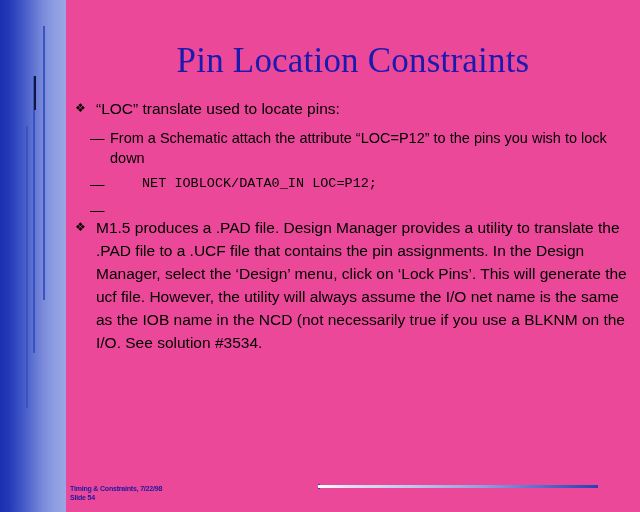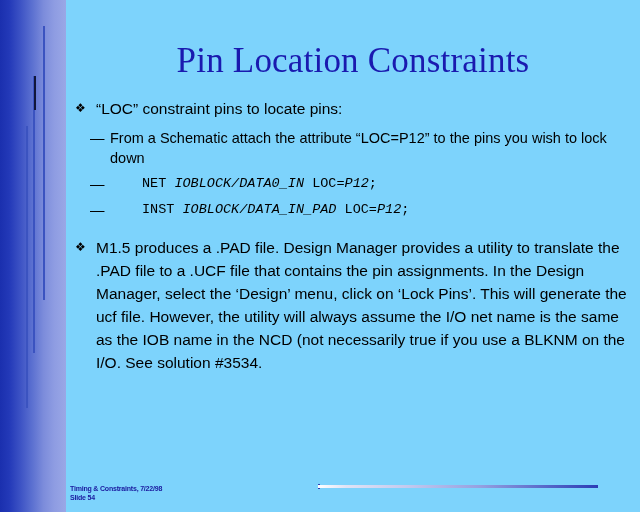--- a/index.html
+++ b/index.html
@@ -12,21 +12,21 @@
     background: #ffffff;
     font-family: "Liberation Sans", sans-serif;
     overflow: hidden;
     position: relative;
   }
   #slide {
     position: absolute;
     inset: 0;
     width: 640px;
     height: 512px;
-    background: #7dd3fc;
+    background: #ec4899;
     overflow: hidden;
   }
 
   
   .left-band {
     position: absolute;
     left: 0;
     top: 0;
     width: 66px;
     height: 512px;
@@ -106,21 +106,20 @@
 
   .code {
     font-family: "Liberation Mono", "DejaVu Sans Mono", monospace;
     font-size: 13.5px;
     line-height: 20px;
     padding-left: 70px;
     white-space: pre;
     color: #000000;
   }
   .code .ital {
-    font-style: italic;
   }
 
   .para2 {
     position: relative;
     padding-left: 24px;
     font-size: 15.5px;
     line-height: 23px;
     color: #000000;
   }
   .para2 > .bullet {
@@ -182,21 +181,21 @@
     <div class="band-line l2-dark"></div>
     <div class="band-line l3"></div>
   </div>
 
   <div class="title">Pin Location Constraints</div>
 
   <div class="content">
 
     <div class="lvl1">
       <span class="bullet">❖</span>
-      <span>“LOC”  constraint pins to locate pins:</span>
+      <span>“LOC”  translate used to locate pins:</span>
     </div>
 
     <div class="spacer-a"></div>
 
     <div class="lvl2">
       <span class="dash">—</span>
       <span>From a Schematic attach the attribute “LOC=P12”  to the pins you wish to lock down</span>
     </div>
 
     <div class="spacer-b"></div>
@@ -206,21 +205,20 @@
     </div>
 
     <div class="code"><span>NET </span><span class="ital">IOBLOCK/DATA0_IN</span><span> LOC=</span><span class="ital">P12</span><span>;</span></div>
 
     <div class="spacer-c"></div>
 
     <div class="lvl2">
       <span class="dash">—</span>
     </div>
 
-    <div class="code"><span>INST </span><span class="ital">IOBLOCK/DATA_IN_PAD</span><span> LOC=</span><span class="ital">P12</span><span>;</span></div>
 
     <div class="spacer-d"></div>
 
     <div class="para2">
       <span class="bullet">❖</span>
       <span>M1.5 produces a .PAD file. Design Manager provides a utility to translate the .PAD file to a .UCF file that contains the pin assignments. In the Design Manager, select the ‘Design’ menu, click on ‘Lock Pins’. This will generate the ucf file. However, the utility will always assume the I/O net name is the same as the IOB name in the NCD (not necessarily true if you use a BLKNM on the I/O. See solution #3534.</span>
     </div>
 
   </div>
 

